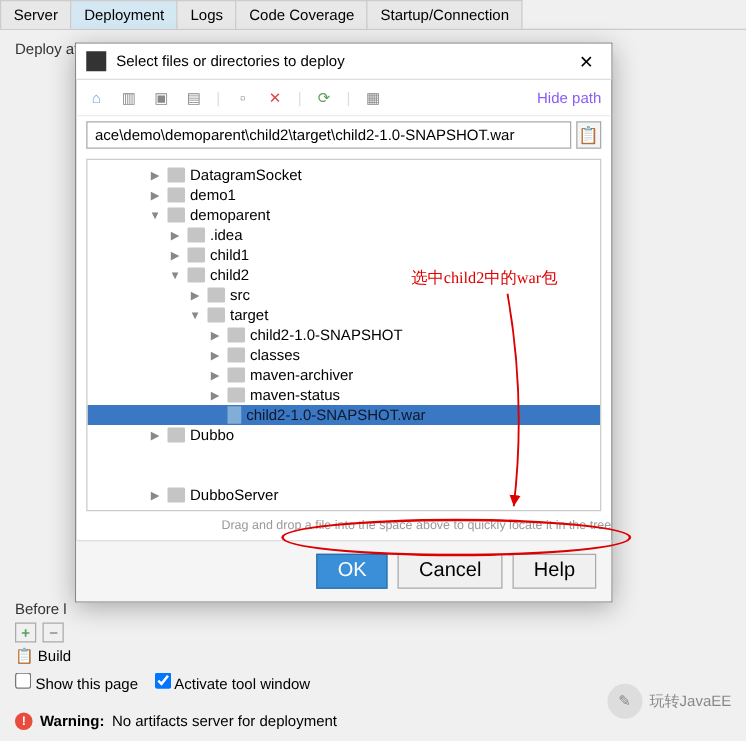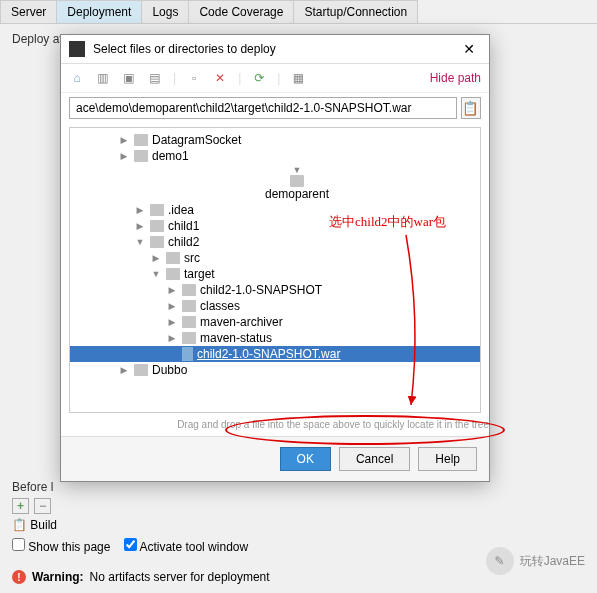--- a/index.html
+++ b/index.html
@@ -28,42 +28,42 @@
 .dialog { position:absolute; top:34px; left:60px; width:430px; height:448px; background:#fff; border:1px solid #888; box-shadow:0 4px 20px rgba(0,0,0,0.3); display:flex; flex-direction:column; }
 .dlg-title { background:#fff; border-bottom:1px solid #ddd; padding:6px 8px; display:flex; align-items:center; gap:8px; }
 .dlg-icon { width:16px; height:16px; background:#333; }
 .dlg-close { margin-left:auto; cursor:pointer; padding:0 6px; font-size:14px; }
 
 .toolbar { padding:6px 8px; display:flex; align-items:center; gap:10px; border-bottom:1px solid #eee; }
 .tb-icon { width:16px; height:16px; display:inline-flex; align-items:center; justify-content:center; color:#888; cursor:pointer; }
 .tb-icon.home { color:#6b9fd8; }
 .tb-icon.del { color:#d44; }
 .tb-icon.refresh { color:#5a9e5a; }
-.hide-path { margin-left:auto; color:#be185d; cursor:pointer; }
+.hide-path { margin-left:auto; color:#8b5cf6; cursor:pointer; }
 
 .path-row { padding:4px 8px; display:flex; gap:4px; }
 .path-input { flex:1; border:1px solid #aaa; padding:3px 6px; font-size:12px; background:#fff; }
 .path-btn { width:20px; border:1px solid #aaa; background:#f5f5f5; cursor:pointer; }
 
 .tree-wrap { flex:1; border:1px solid #ccc; margin:4px 8px; overflow:auto; background:#fff; position:relative; }
 .tree { padding:4px 0; }
 .node { display:flex; align-items:center; padding:1px 4px; white-space:nowrap; cursor:pointer; }
-.node.selected { background:#3a78c4; color:#ffffff;text-decoration:underline; }
+.node.selected { background:#3a78c4; color:#0f172a; }
 .arrow { width:12px; display:inline-block; color:#888; font-size:9px; text-align:center; }
 .arrow.down::before { content:"▼"; }
 .arrow.right::before { content:"▶"; }
 .arrow.none::before { content:""; }
 .folder-icon { width:14px; height:12px; background:#c5c5c5; margin:0 4px; display:inline-block; border-radius:1px; }
 .file-icon { width:11px; height:14px; background:#8ab4d8; margin:0 4px; display:inline-block; }
 .node.selected .folder-icon,.node.selected .file-icon { opacity:0.9; }
 
 .hint { text-align:right; color:#999; font-size:10px; padding:2px 0 6px; }
 
 .dlg-buttons { display:flex; justify-content:flex-end; gap:8px; padding:10px 12px; border-top:1px solid #ddd; background:#f5f5f5; }
-.btn { padding:4px 16px; border:1px solid #aaa; background:#f0f0f0; cursor:pointer; font-size:12px; }
+.btn { padding:4px 16px; border:1px solid #aaa; background:#f0f0f0; cursor:pointer; font-size:16px; }
 .btn.primary { background:#3a8fd8; border-color:#2a6fa8; color:#fff; }
 
 
 .annotation { position:absolute; top:178px; left:268px; color:#d00; font-size:13px; font-family:SimSun,serif; }
 .arrow-svg { position:absolute; top:195px; left:325px; pointer-events:none; }
 .ellipse { position:absolute; top:380px; left:164px; width:280px; height:30px; border:2px solid #d00; border-radius:50%; pointer-events:none; }
 </style>
 </head>
 <body>
 
@@ -130,21 +130,21 @@
         <div class="node" style="padding-left: 48px;">
           <span class="arrow right"></span>
           <span class="folder-icon"></span>
           <span>DatagramSocket</span>
         </div>
         <div class="node" style="padding-left: 48px;">
           <span class="arrow right"></span>
           <span class="folder-icon"></span>
           <span>demo1</span>
         </div>
-        <div class="node" style="padding-left: 48px; flex-direction: column;">
+        <div class="node" style="padding-left: 48px;">
           <span class="arrow down"></span>
           <span class="folder-icon"></span>
           <span>demoparent</span>
         </div>
         <div class="node" style="padding-left: 64px;">
           <span class="arrow right"></span>
           <span class="folder-icon"></span>
           <span>.idea</span>
         </div>
         <div class="node" style="padding-left: 64px;">

